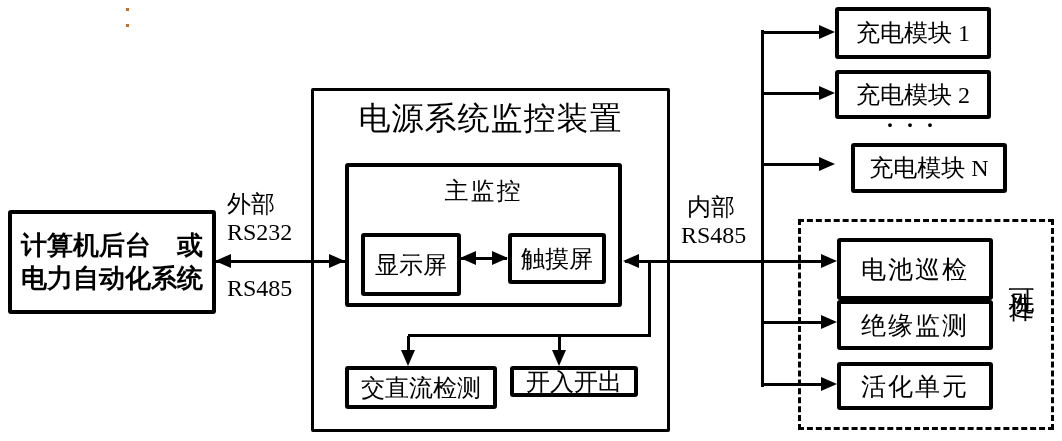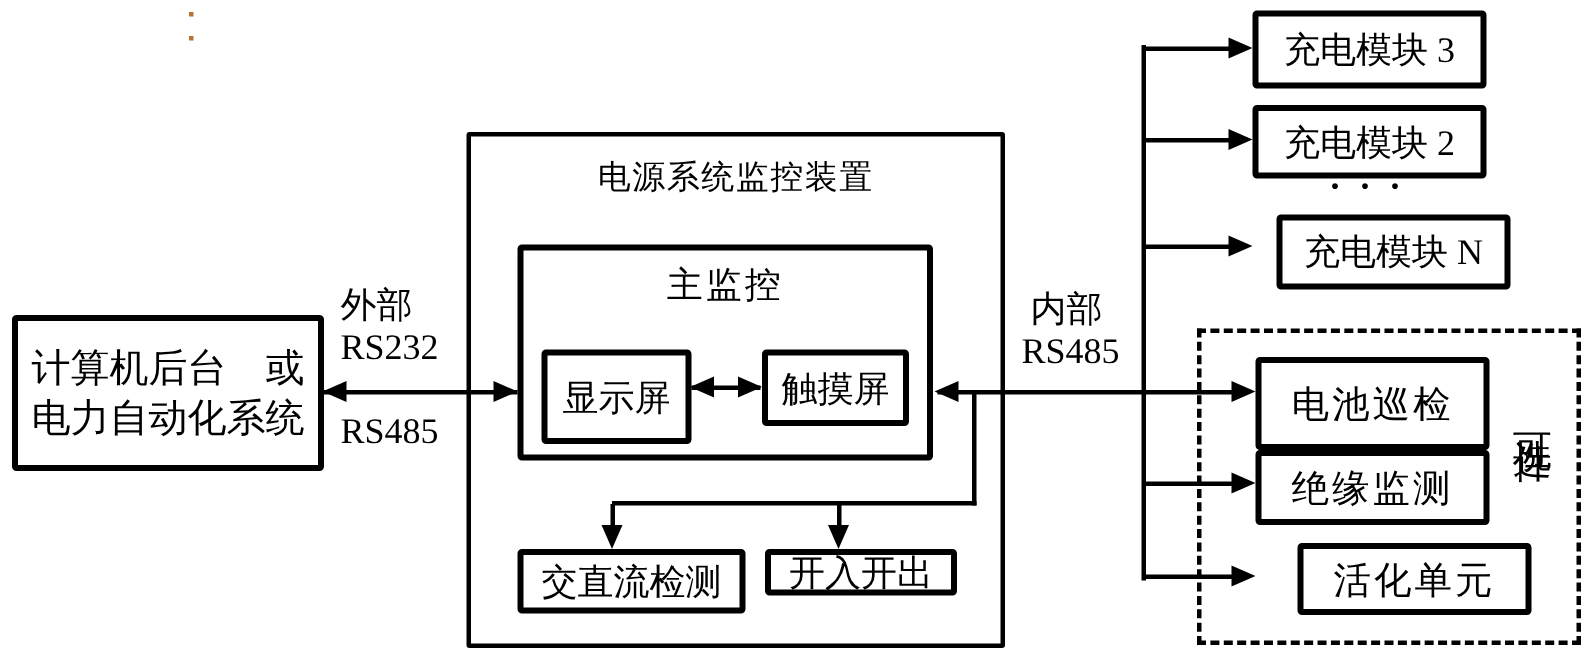--- a/index.html
+++ b/index.html
@@ -54,70 +54,70 @@
   <div class="ar" style="left:819px;top:25px;"></div>
   <div class="hl" style="left:763px;top:92px;width:58px;"></div>
   <div class="ar" style="left:819px;top:86px;"></div>
   <div class="hl" style="left:763px;top:163px;width:58px;"></div>
   <div class="ar" style="left:819px;top:157px;"></div>
   <div class="hl" style="left:763px;top:321px;width:60px;"></div>
   <div class="ar" style="left:821px;top:315px;"></div>
   <div class="hl" style="left:763px;top:383px;width:60px;"></div>
   <div class="ar" style="left:821px;top:377px;"></div>
 
-  <div class="box" style="left:8px;top:210px;width:208px;height:104px;flex-direction:column;font-size:26px;line-height:33px;">
+  <div class="box" style="left:8px;top:210px;width:208px;height:104px;flex-direction:column;font-size:26px;line-height:33px;font-weight:bold;">
     <div>计算机后台　或</div>
     <div>电力自动化系统</div>
   </div>
 
   <div class="lbl" style="left:227px;top:193px;font-family:Liberation Mono, monospace;">外部</div>
   <div class="lbl" style="left:227px;top:219px;">RS232</div>
   <div class="lbl" style="left:227px;top:275px;">RS485</div>
 
   <div class="lbl" style="left:687px;top:194px;">内部</div>
   <div class="lbl" style="left:681px;top:222px;">RS485</div>
 
   <div class="box thin" style="left:311px;top:88px;width:359px;height:344px;border-radius:2px;background:transparent;"></div>
-  <div class="lbl" style="left:311px;top:105px;width:359px;text-align:center;font-size:22px;letter-spacing:1px;">电源系统监控装置</div>
+  <div class="lbl" style="left:311px;top:105px;width:359px;text-align:center;font-size:32px;letter-spacing:1px;">电源系统监控装置</div>
 
   <div class="box" style="left:345px;top:163px;width:277px;height:144px;background:transparent;"></div>
   <div class="lbl" style="left:345px;top:178px;width:277px;text-align:center;letter-spacing:2px;">主监控</div>
 
   <div class="box" style="left:361px;top:233px;width:100px;height:63px;font-family:Liberation Mono, monospace;">
     <span>显示屏</span>
   </div>
   <div class="box" style="left:508px;top:233px;width:98px;height:51px;">
     <span>触摸屏</span>
   </div>
 
   <div class="box" style="left:345px;top:366px;width:152px;height:43px;">
     <span>交直流检测</span>
   </div>
   <div class="box" style="left:510px;top:366px;width:128px;height:31px;">
     <span>开入开出</span>
   </div>
 
   <div class="box" style="left:835px;top:7px;width:156px;height:52px;">
-    <span>充电模块 3</span>
+    <span>充电模块 1</span>
   </div>
   <div class="box" style="left:835px;top:70px;width:156px;height:49px;">
     <span>充电模块 2</span>
   </div>
   <div class="lbl" style="left:876px;top:112px;width:80px;text-align:center;font-size:24px;letter-spacing:12px;font-weight:bold;">···</div>
   <div class="box" style="left:835px;top:143px;width:156px;height:50px;margin-left:16px;">
     <span>充电模块 N</span>
   </div>
 
   <div class="dashedbox" style="left:798px;top:219px;width:256px;height:211px;"></div>
 
   <div class="box" style="left:837px;top:238px;width:156px;height:62px;font-size:25px;letter-spacing:2px;">
     <span>电池巡检</span>
   </div>
   <div class="box" style="left:837px;top:300px;width:156px;height:50px;font-size:25px;letter-spacing:2px;">
     <span>绝缘监测</span>
   </div>
-  <div class="box" style="left:837px;top:362px;width:156px;height:48px;font-size:25px;letter-spacing:2px;margin-left:28px;">
+  <div class="box" style="left:837px;top:362px;width:156px;height:48px;font-size:25px;letter-spacing:2px;">
     <span>活化单元</span>
   </div>
 
   <div class="lbl vertical" style="left:1008px;top:268px;height:95px;font-size:26px;">可选件</div>
 
 </div>
 
 </body></html>

